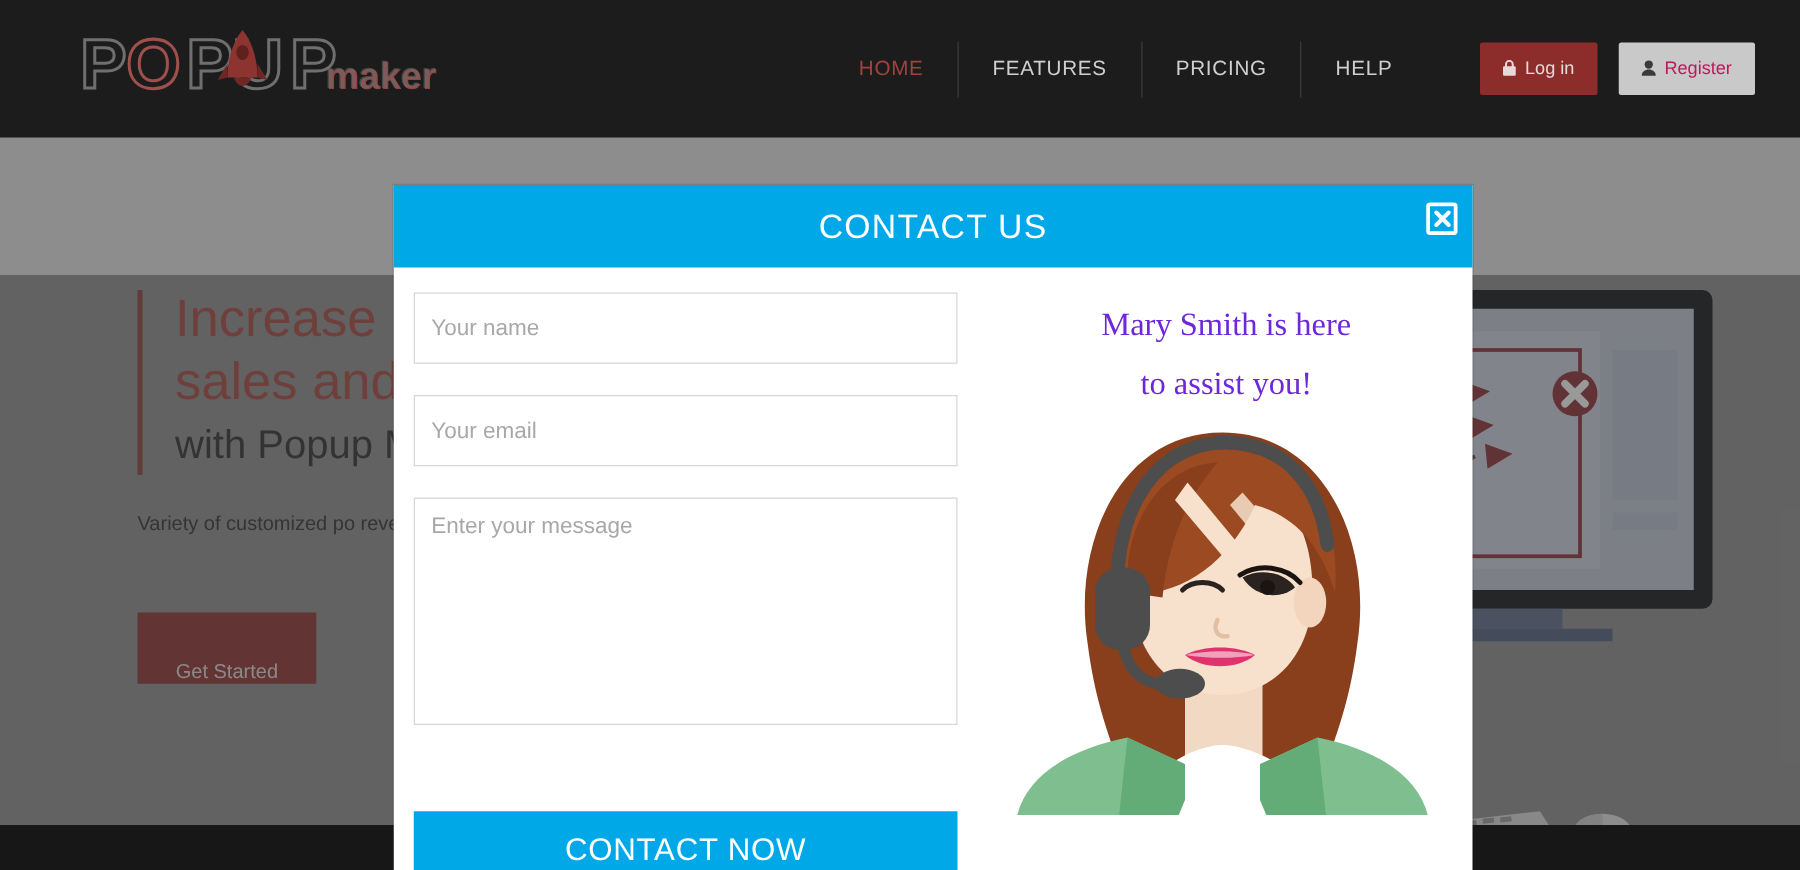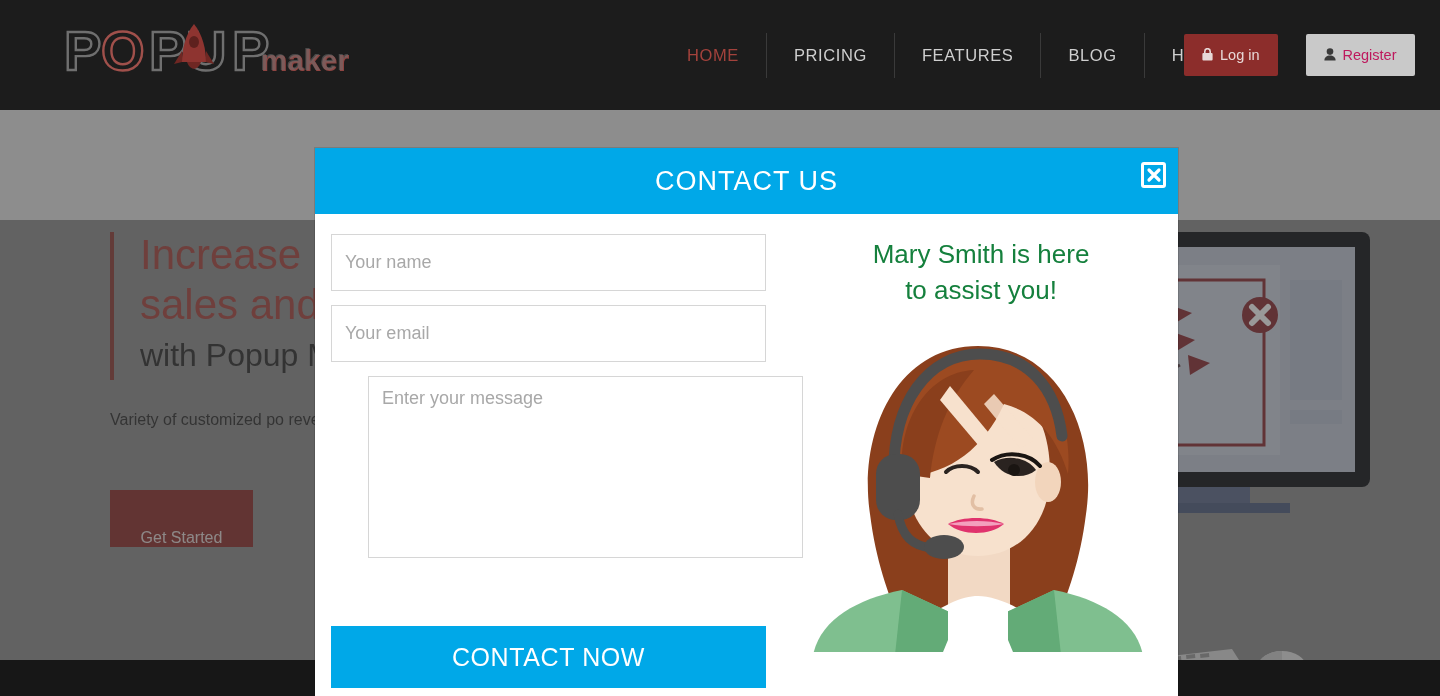--- a/index.html
+++ b/index.html
@@ -27,21 +27,21 @@
     font-size: 16.5px; letter-spacing: .6px;
     color: #cfcfcf;
     border-left: 1px solid #3a3a3a;
     height: 45px;
     cursor: pointer;
     white-space: nowrap;
   }
   .nav-item:first-child { border-left: none; }
   .nav-item.active { color: #a3423c; }
 
-  .authbtns { position: absolute; left: 1184px; top: 34px; display: flex; gap: 28px; justify-content: space-between; }
+  .authbtns { position: absolute; left: 1184px; top: 34px; display: flex; gap: 17px; justify-content: space-between; }
   .btn-auth {
     height: 42px; display: flex; align-items: center; gap: 7px;
     padding: 0 18px; font-size: 14.5px; cursor: pointer;
     border-radius: 2px;
   }
   .btn-login { background: #8c2d2b; color: #e8d9d8; }
   .btn-register { background: #c9c9c9; color: #be185d; }
   .ico { display: inline-block; line-height: 1; font-size: 13px; }
 
   
@@ -123,48 +123,49 @@
   .modal-left { width: 469px; padding: 20px 18px 0 16px; }
   .modal-right { width: 394px; position: relative; overflow: hidden; }
 
   .field {
     width: 435px; height: 57px;
     border: 1px solid #d6d6d6;
     background: #fff;
     font-family: "Liberation Sans", sans-serif;
     font-size: 18px; color: #9b9b9b;
     padding: 0 13px;
-    margin-bottom: 14px;
+    margin-bottom: 25px;
     outline: none;
   }
   .field::placeholder { color: #a8a8a8; }
   .field-area {
     width: 435px; height: 182px;
     border: 1px solid #d6d6d6;
     background: #fff;
     font-family: "Liberation Sans", sans-serif;
     font-size: 18px; color: #9b9b9b;
     padding: 11px 13px;
     margin-bottom: 16px;
-    outline: none; resize: none; margin-left: 37px;
+    outline: none; resize: none;
   }
   .field-area::placeholder { color: #a8a8a8; }
   .submit {
     width: 435px; height: 62px;
     background: #00a8e8; border: none;
     color: #ffffff; font-size: 25px; letter-spacing: .6px;
     font-family: "Liberation Sans", sans-serif;
     cursor: pointer;
     margin-top: 48px;
   }
 
   .assist-text {
     text-align: center; padding-top: 22px;
-    font-size: 26px; line-height: 36px; color: #15803d;
+    font-size: 26px; line-height: 47px; color: #6d28d9;
     white-space: pre-line;
+    font-family: Liberation Serif, serif;
   }
   .agent { position: absolute; left: 14px; top: 110px; width: 360px; height: 340px; }
 </style>
 </head>
 <body>
 
 <div id="root">
 
   <div class="topbar">
 
@@ -188,27 +189,24 @@
         <text x="197" y="49" font-size="30" font-weight="700" font-family="'Liberation Sans', sans-serif" fill="#8f4542">maker</text>
         <text x="196" y="48" font-size="30" font-weight="700" font-family="'Liberation Sans', sans-serif" fill="#6e6e6e" opacity="0.55">maker</text>
       </svg>
     </div>
 
     <div class="nav">
       <div class="nav-item active">
         <span>HOME</span>
       </div>
       <div class="nav-item">
+        <span>FEATURES</span>
+      </div>
+      <div class="nav-item">
         <span>PRICING</span>
-      </div>
-      <div class="nav-item">
-        <span>FEATURES</span>
-      </div>
-      <div class="nav-item">
-        <span>BLOG</span>
       </div>
       <div class="nav-item">
         <span>HELP</span>
       </div>
     </div>
 
     <div class="authbtns">
       <div class="btn-auth btn-login">
         <span class="ico">
           <svg width="11" height="13" viewBox="0 0 11 13">

